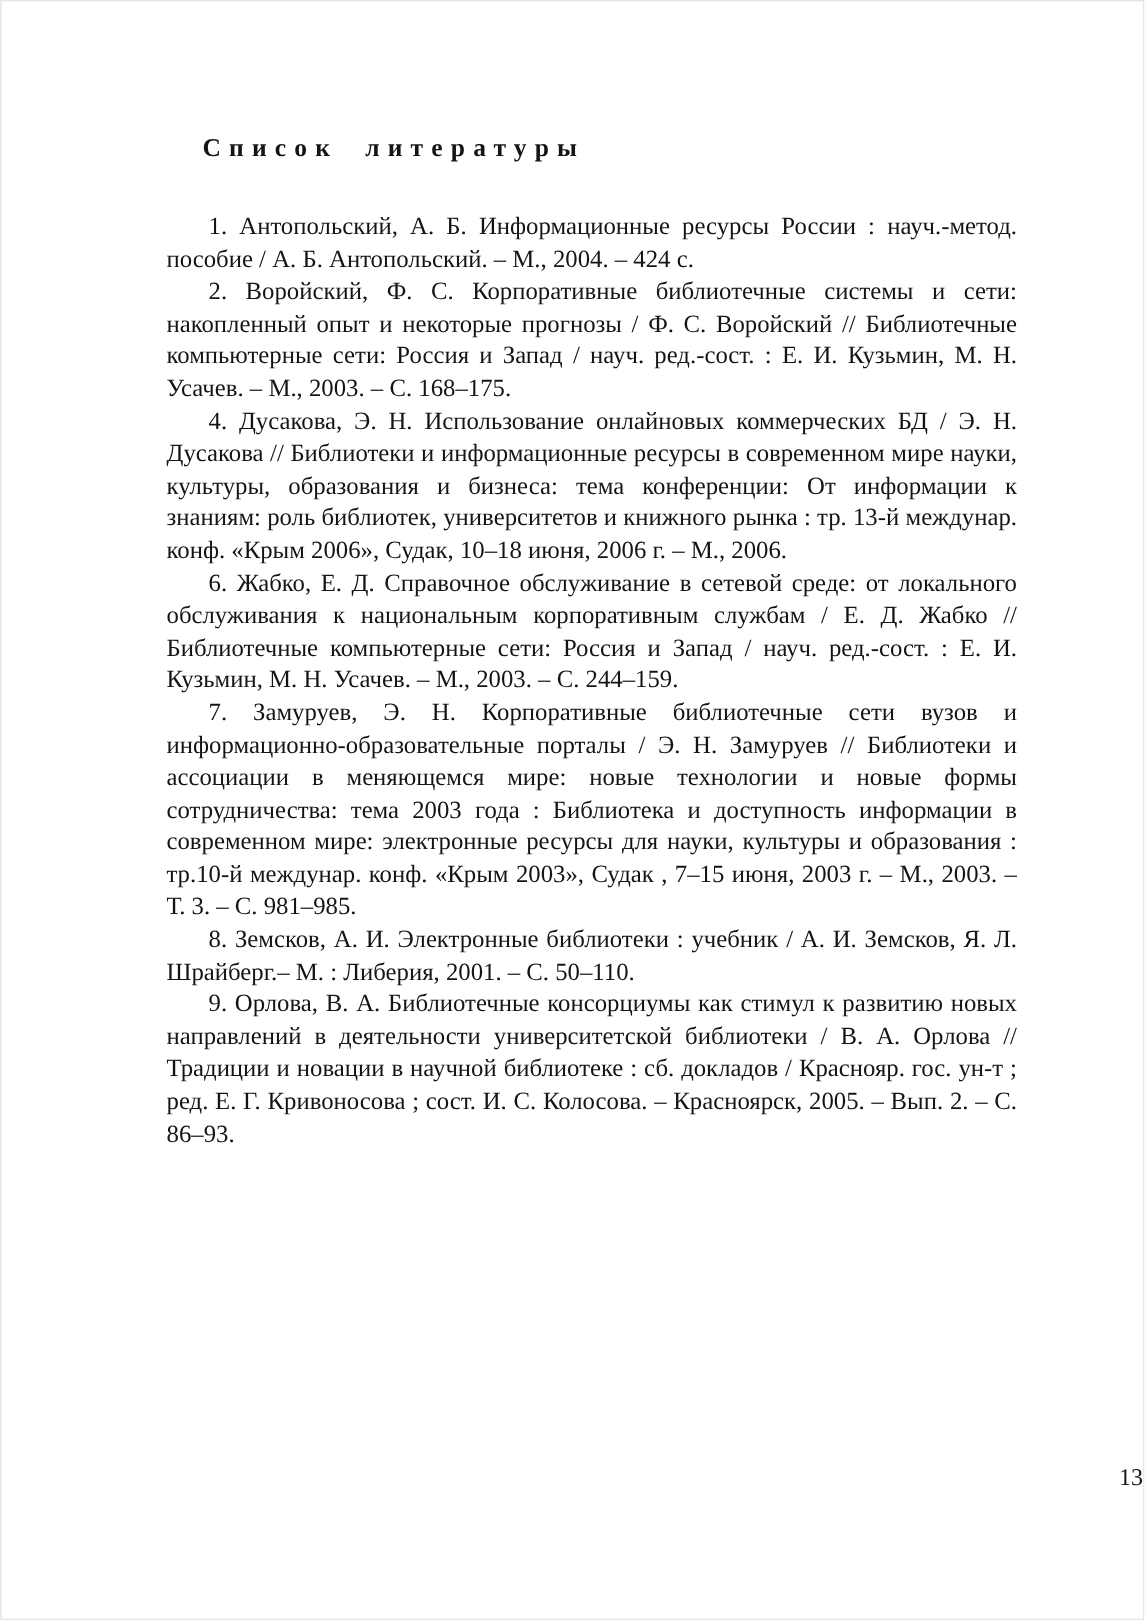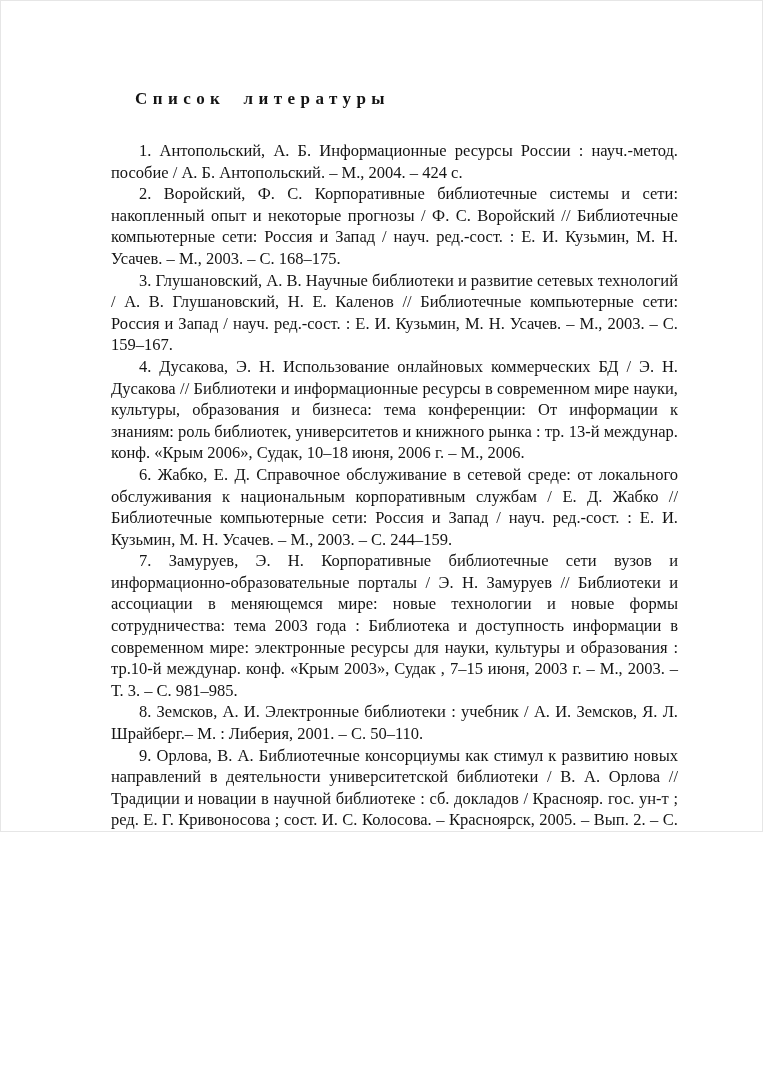--- a/index.html
+++ b/index.html
@@ -3,21 +3,21 @@
 <meta charset="utf-8">
 <style>
   html, body {
     margin: 0;
     padding: 0;
     background: #ffffff;
   }
   .page {
     position: relative;
     width: 763px;
-    height: 832px;
+    height: 1080px;
     box-sizing: border-box;
     background: #ffffff;
     border: 1px solid #e6e6e6;
     padding: 88px 84px 0 86px;
     font-family: "Liberation Serif", "DejaVu Serif", serif;
     color: #141414;
     overflow: hidden;
   }
   .doc-title {
     margin: 0 0 0 48px;
@@ -36,36 +36,35 @@
     text-align: justify;
     text-indent: 28px;
     font-size: 16.5px;
     line-height: 21.6px;
   }
   .page-number {
     position: absolute;
     left: 0;
     right: 0;
     top: 976px;
-    text-align: left;
-    font-size: 20px;
+    text-align: right;
+    font-size: 16px;
     color: #141414;
   }
 </style>
 </head>
 <body>
 
 <div class="page">
 
   <h1 class="doc-title">Список литературы</h1>
 
   <div class="ref-list">
     <p>1. Антопольский, А. Б. Информационные ресурсы России : науч.-метод. пособие / А. Б. Антопольский. – М., 2004. – 424 с.</p>
     <p>2. Воройский, Ф. С. Корпоративные библиотечные системы и сети: накопленный опыт и некоторые прогнозы / Ф. С. Воройский // Библиотечные компьютерные сети: Россия и Запад / науч. ред.-сост. : Е. И. Кузьмин, М. Н. Усачев. – М., 2003. – С. 168–175.</p>
-    <p>3. Глушановский, А. В. Научные библиотеки и развитие сетевых технологий / А. В. Глушановский, Н. Е. Каленов // Библиотечные компьютерные сети: Россия и Запад / науч. ред.-сост. : Е. И. Кузьмин, М. Н. Усачев. – М., 2003. – С. 159–167.</p>
     <p>4. Дусакова, Э. Н. Использование онлайновых коммерческих БД / Э. Н. Дусакова // Библиотеки и информационные ресурсы в современном мире науки, культуры, образования и бизнеса: тема конференции: От информации к знаниям: роль библиотек, университетов и книжного рынка : тр. 13-й междунар. конф. «Крым 2006», Судак, 10–18 июня, 2006 г. – М., 2006.</p>
     <p>6. Жабко, Е. Д. Справочное обслуживание в сетевой среде: от локального обслуживания к национальным корпоративным службам / Е. Д. Жабко // Библиотечные компьютерные сети: Россия и Запад / науч. ред.-сост. : Е. И. Кузьмин, М. Н. Усачев. – М., 2003. – С. 244–159.</p>
     <p>7. Замуруев, Э. Н. Корпоративные библиотечные сети вузов и информационно-образовательные порталы / Э. Н. Замуруев // Библиотеки и ассоциации в меняющемся мире: новые технологии и новые формы сотрудничества: тема 2003 года : Библиотека и доступность информации в современном мире: электронные ресурсы для науки, культуры и образования : тр.10-й междунар. конф. «Крым 2003», Судак , 7–15 июня, 2003 г. – М., 2003. – Т. 3. – С. 981–985.</p>
     <p>8. Земсков, А. И. Электронные библиотеки : учебник / А. И. Земсков, Я. Л. Шрайберг.– М. : Либерия, 2001. – С. 50–110.</p>
     <p>9. Орлова, В. А. Библиотечные консорциумы как стимул к развитию новых направлений в деятельности университетской библиотеки / В. А. Орлова // Традиции и новации в научной библиотеке : сб. докладов / Краснояр. гос. ун-т ; ред. Е. Г. Кривоносова ; сост. И. С. Колосова. – Красноярск, 2005. – Вып. 2. – С. 86–93.</p>
   </div>
 
   <div class="page-number">13</div>
 
 </div>

